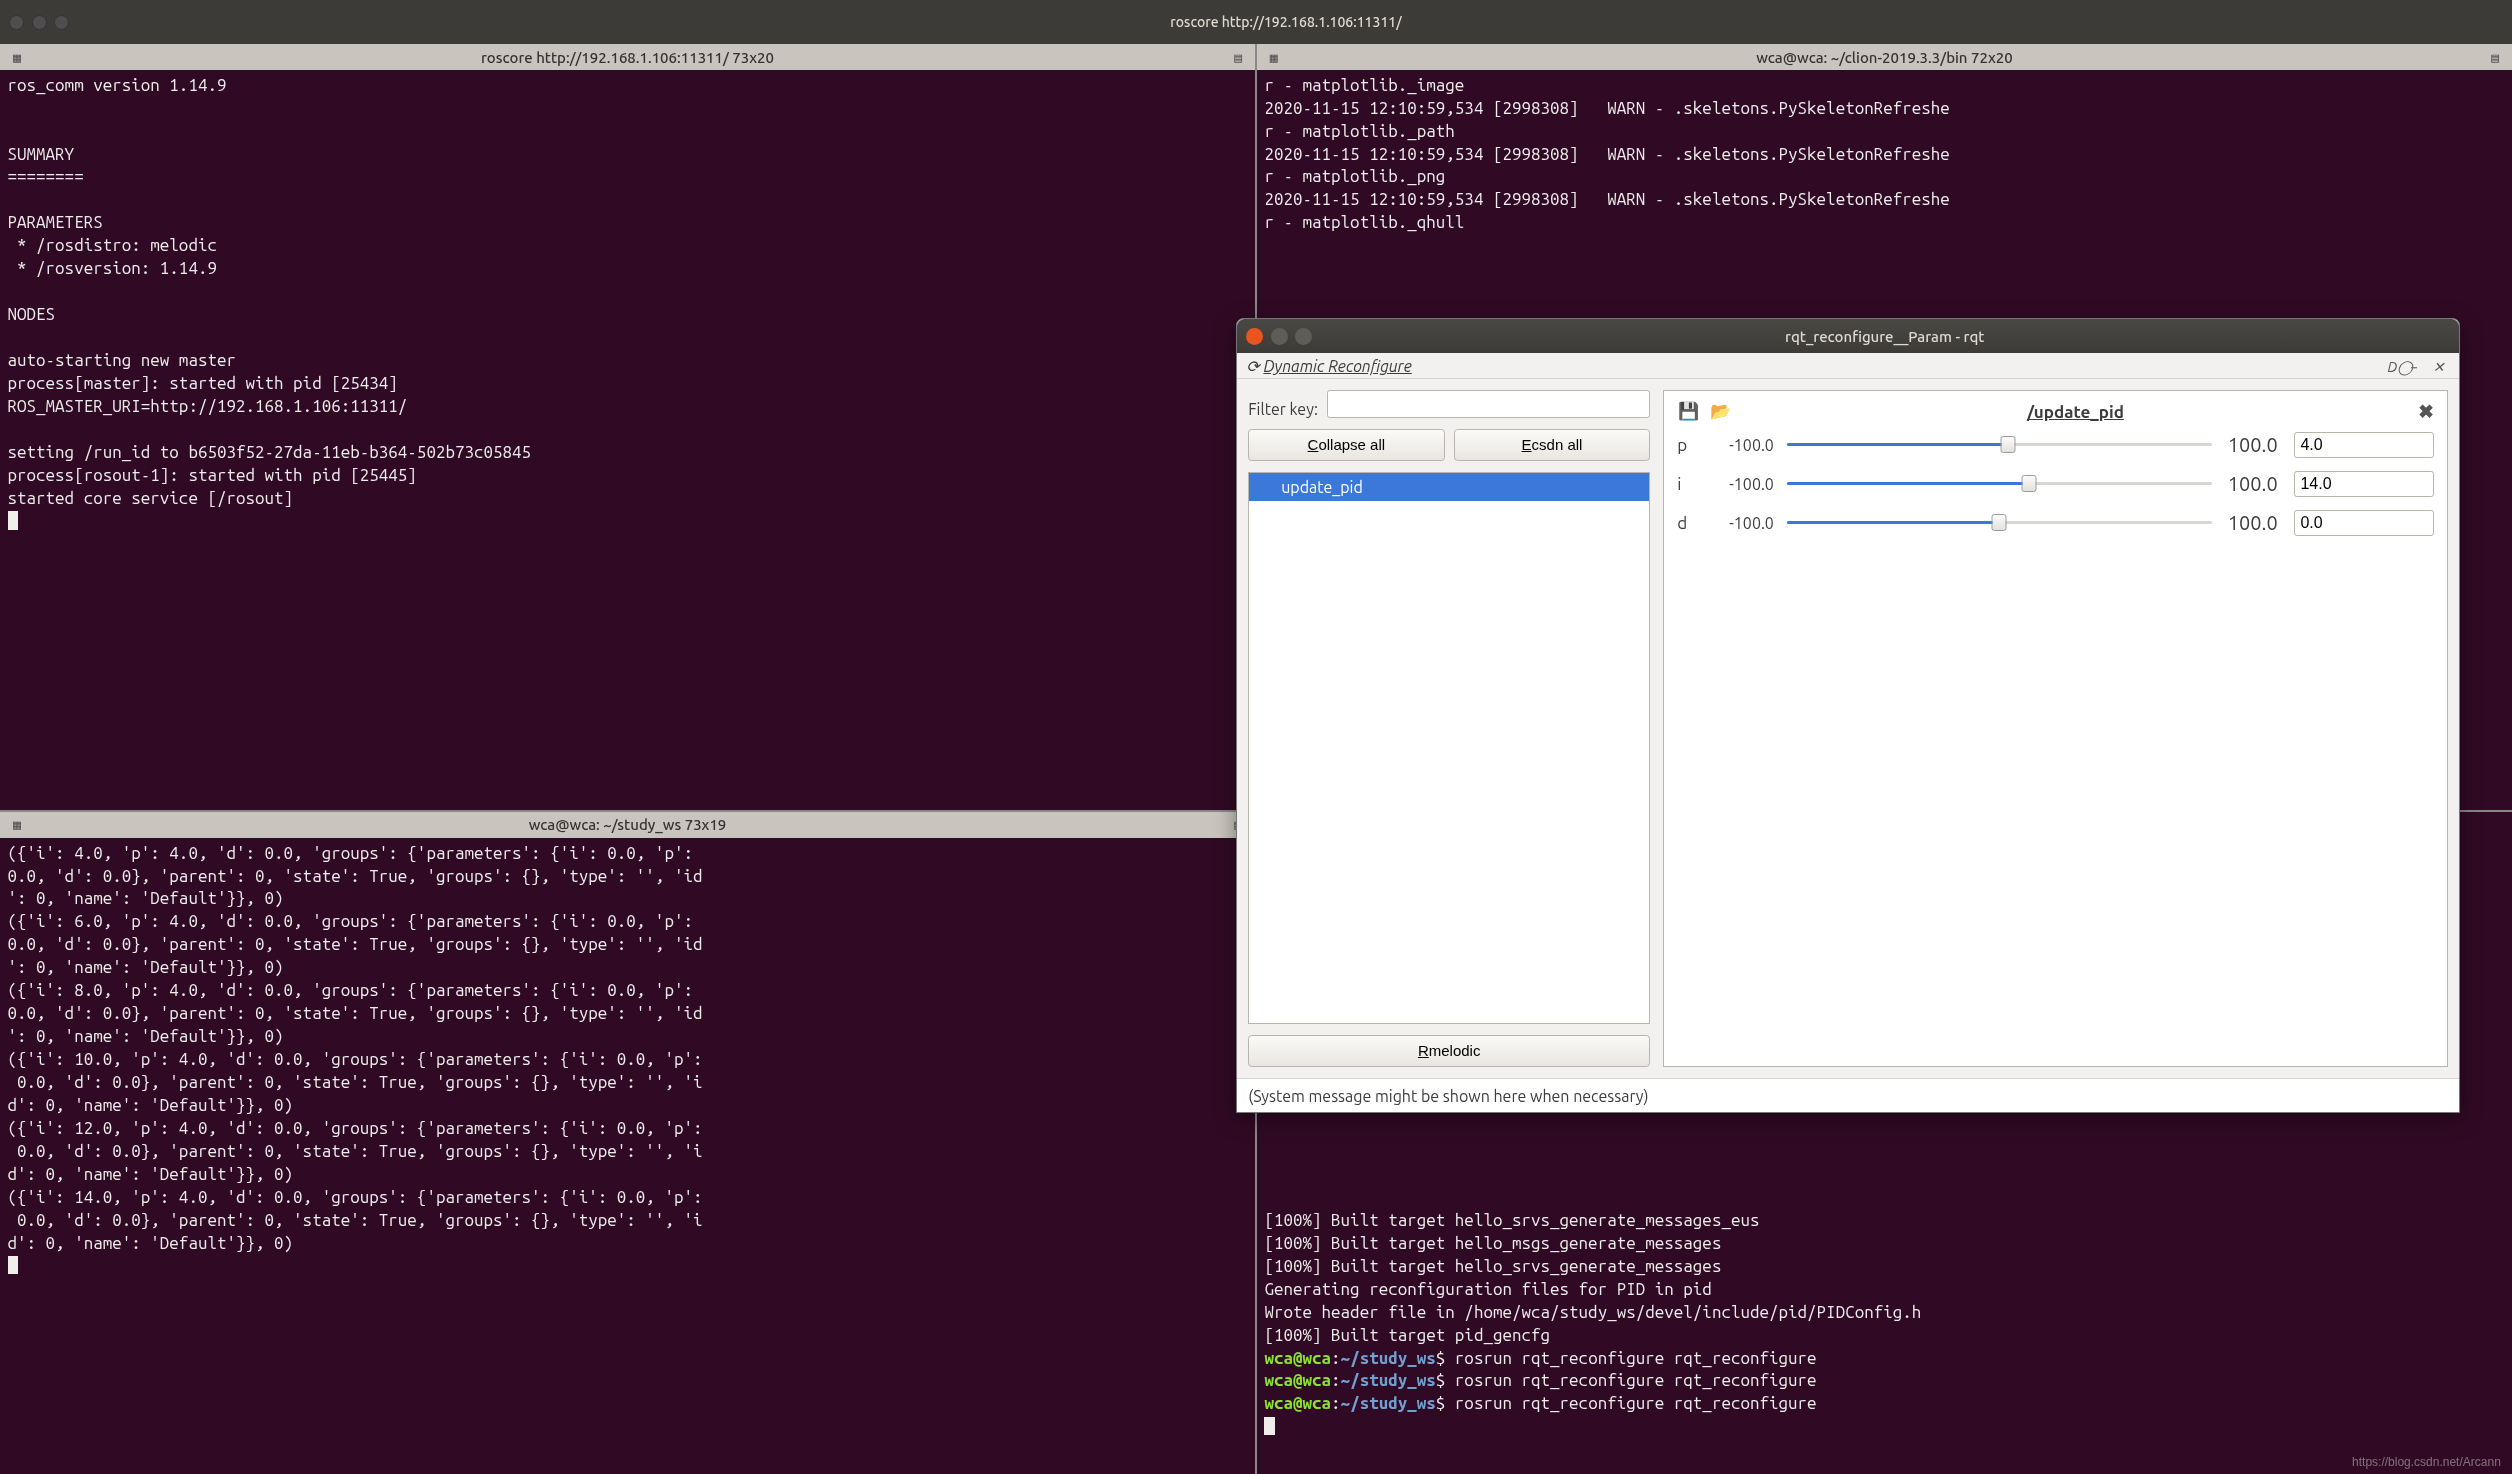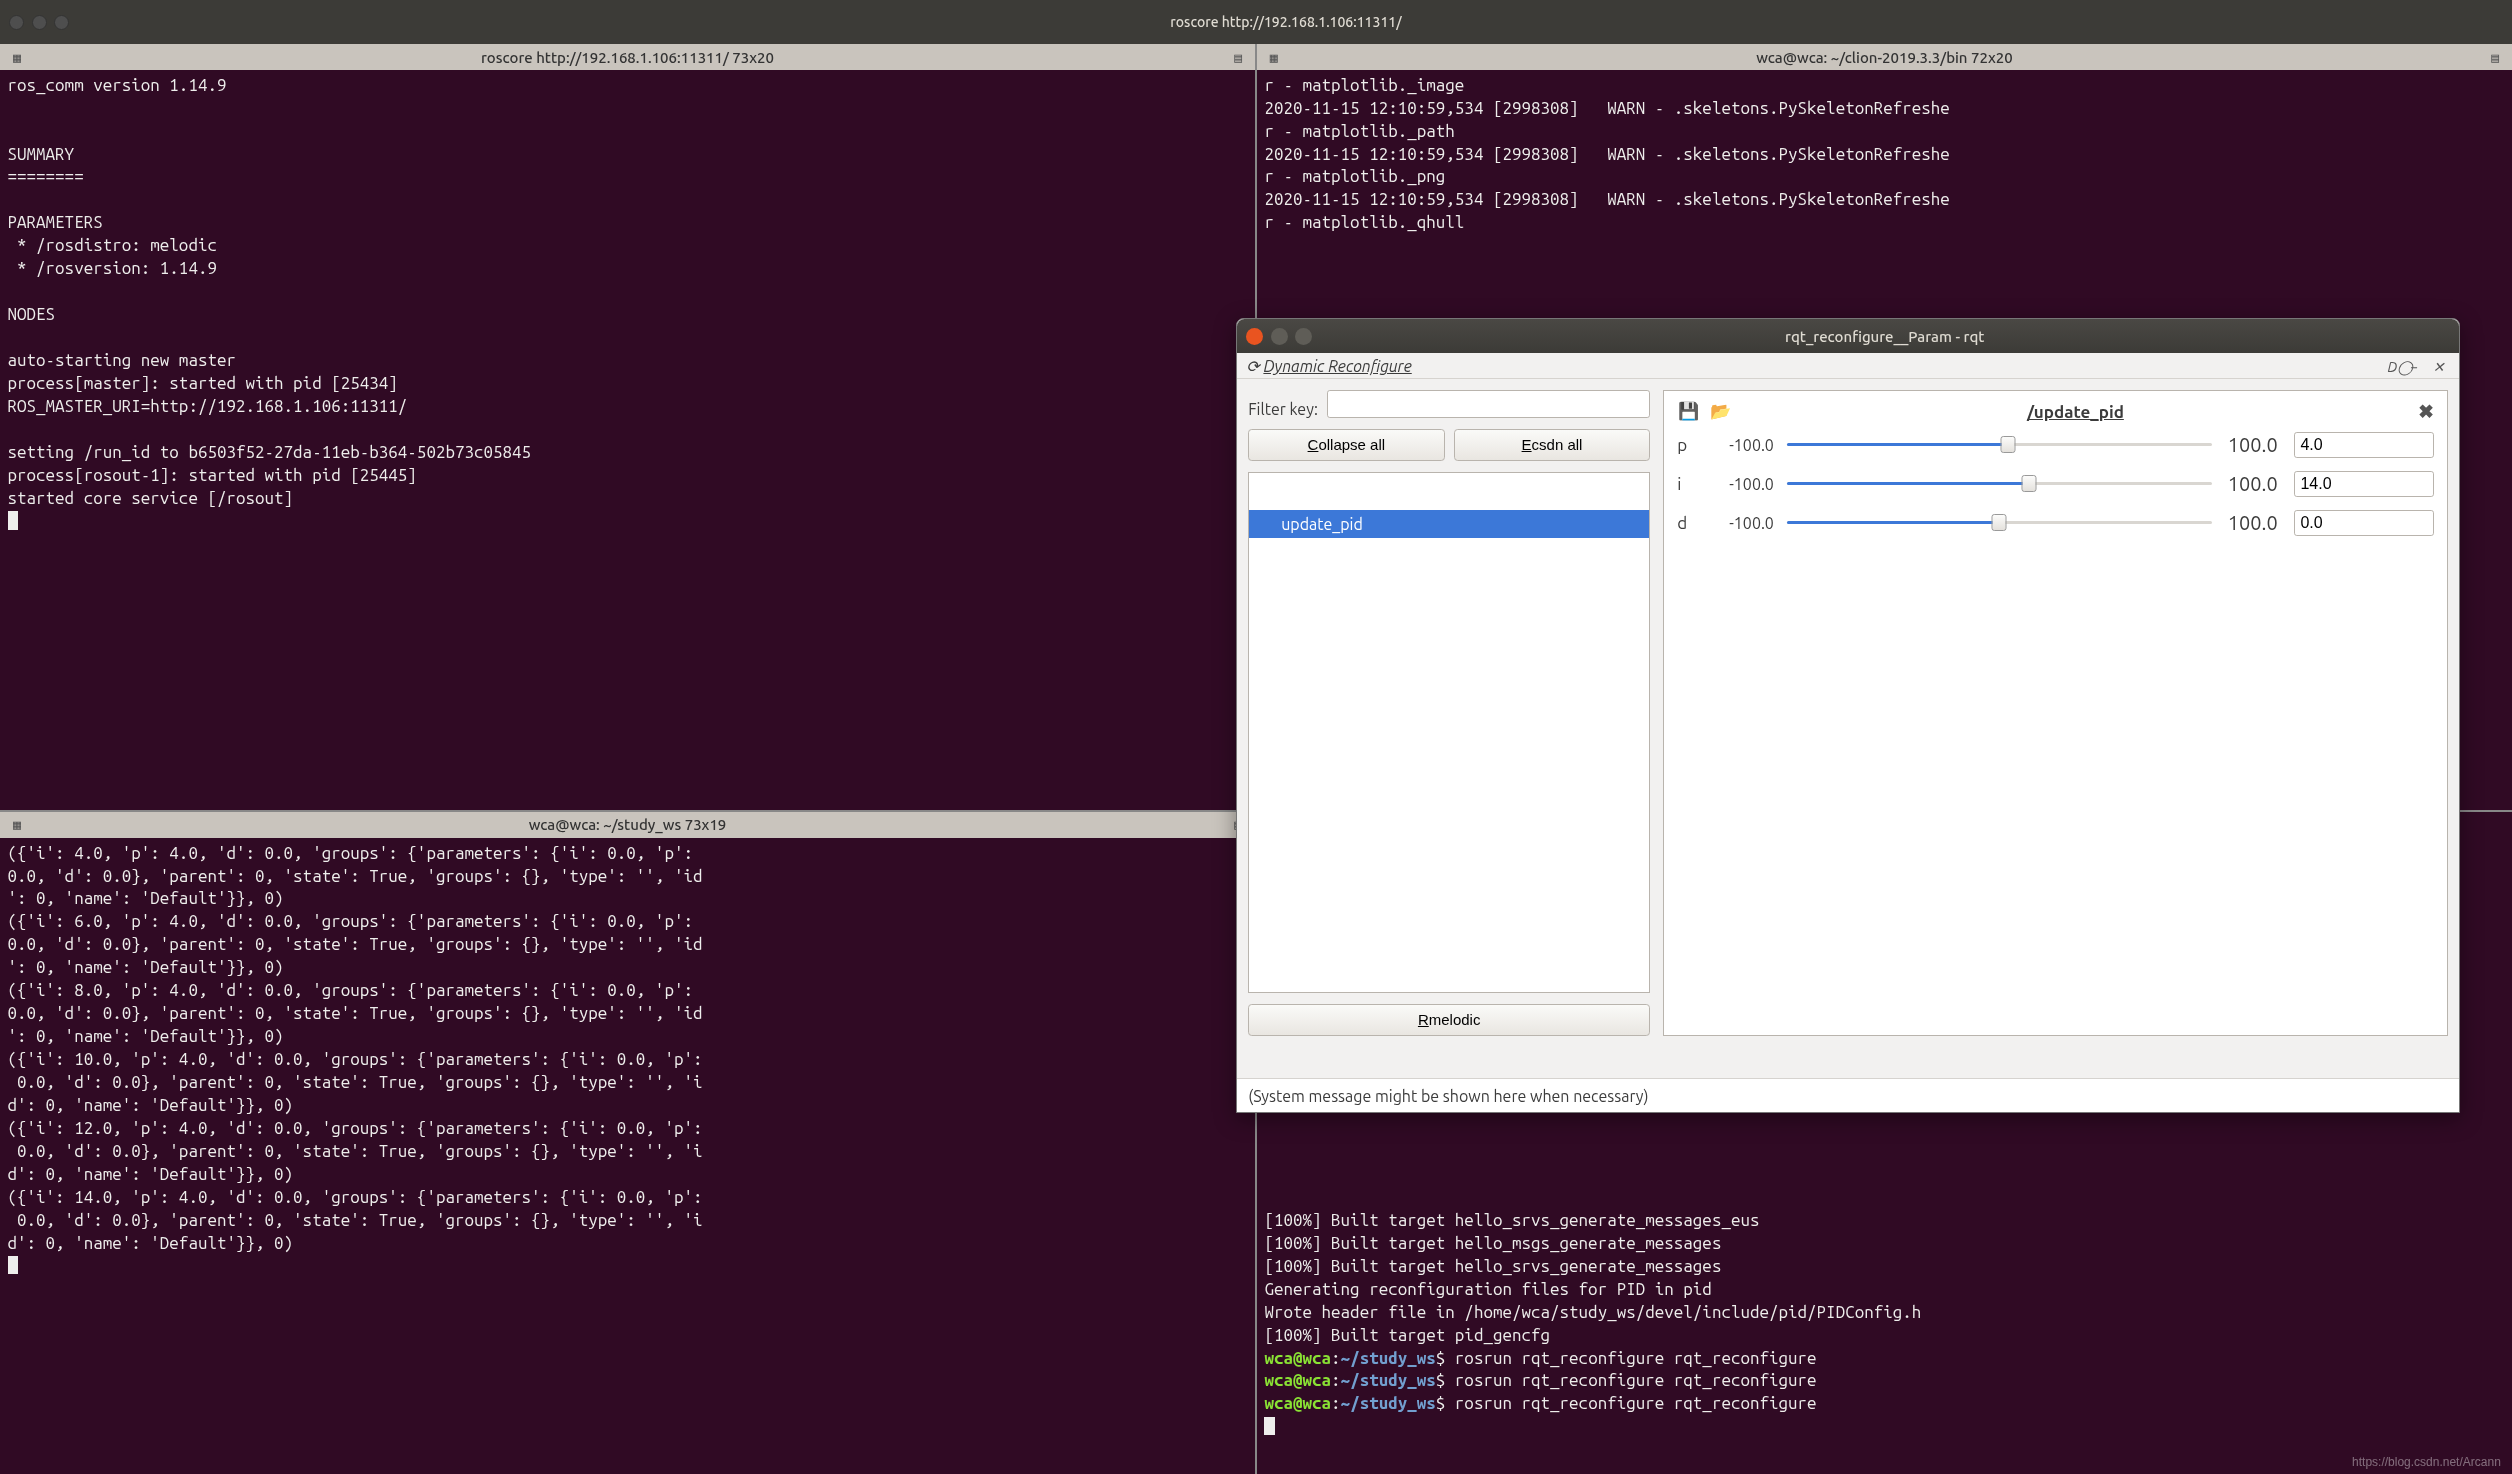--- a/index.html
+++ b/index.html
@@ -149,21 +149,20 @@
 .tree-box {
   flex: 1;
   background: #fff;
   border: 0.9px solid #b9b4ad;
   overflow: auto;
 }
 .tree-item {
   padding: 4.7px 17px 4.7px 32px;
   font-size: 16px;
   cursor: pointer;
-  margin-top: 37px;
 }
 .tree-item.selected {
   background: #3c78d8;
   color: #fff;
 }
 .refresh-row .gtk-btn { width:100%; }
 .rqt-right {
   flex: 1;
   display: flex; flex-direction: column;
 }
@@ -216,21 +215,20 @@
 .param-row input.pval {
   width: 140px; height: 26px;
   border: 0.9px solid #b9b4ad; border-radius:2.8px;
   padding: 0 5.6px; font-size: 16px;
 }
 .sys-msg {
   padding: 7.5px 11.2px;
   font-size: 16px;
   background: #fff;
   border-top: 0.9px solid #d6d3cf;
-  margin-top: 31px;
 }
 .watermark {
   position: absolute;
   right: 11.2px; bottom: 5.6px;
   font-size: 12px; color: rgba(255,255,255,.4);
   font-family: sans-serif;
 }
 </style>
 </head>
 <body>

